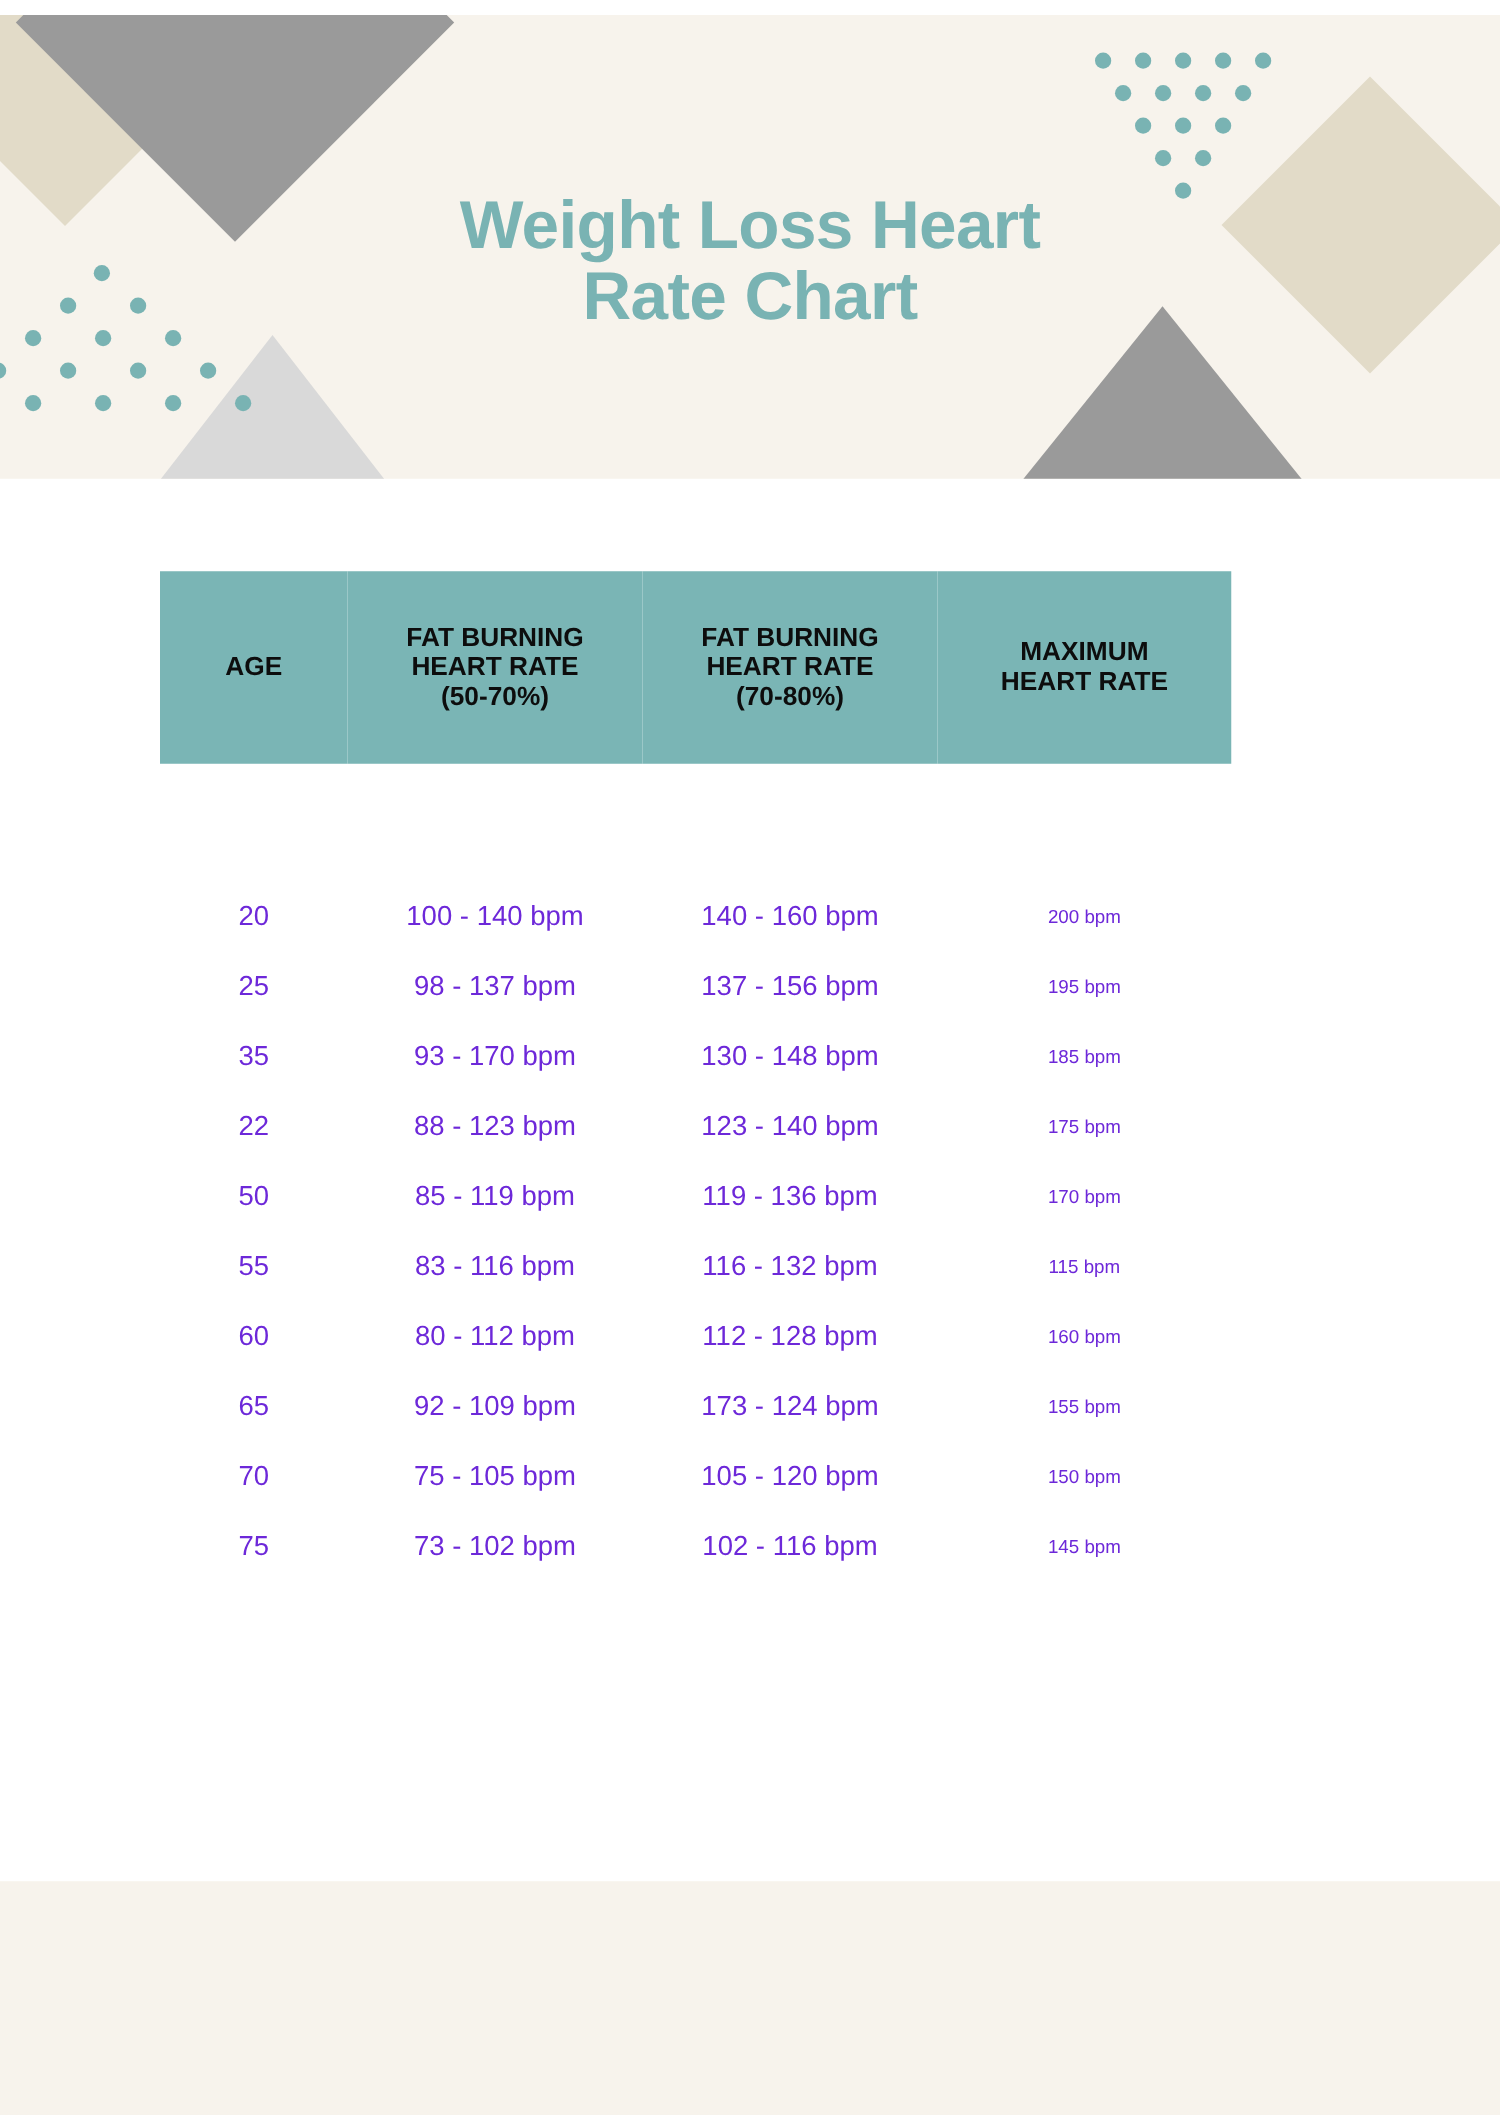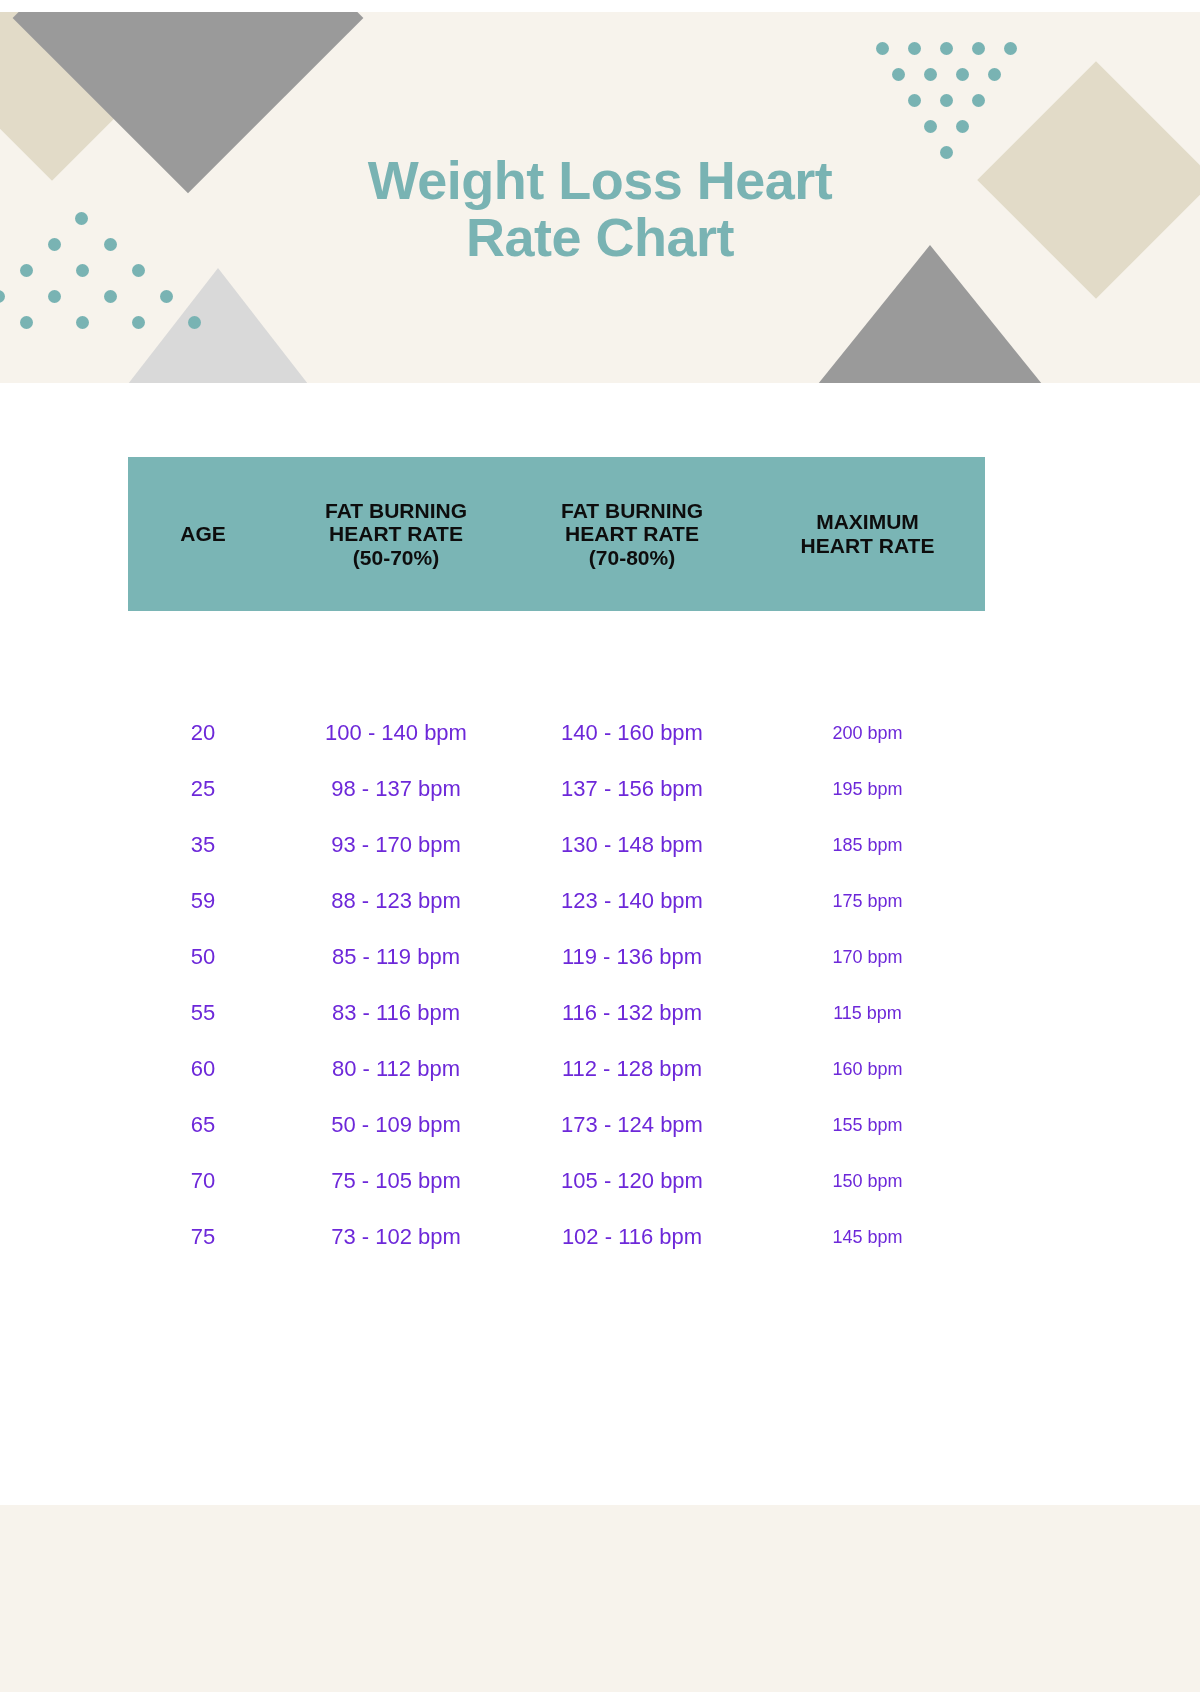--- a/index.html
+++ b/index.html
@@ -115,21 +115,21 @@
     font-size:22px;
     color:#6d28d9;
     text-align:center;
     vertical-align:middle;
     font-family:"Liberation Sans Narrow","Liberation Sans", sans-serif;
     font-stretch:condensed;
   }
   tbody td.cell-max {
     font-family:"Liberation Sans", sans-serif;
     font-stretch:normal;
-    font-size:18px;
+    font-size:15px;
   }
   tbody tr:first-child td { padding-top:0; }
   #spacer-row { height:94px; }
 
   
   #footer-band {
     position:absolute; left:0; top:1505px;
     width:1200px; height:187px;
     background:#f7f3ec;
   }
@@ -229,21 +229,21 @@
             <td class="cell-fb70">137 - 156 bpm</td>
             <td class="cell-max">195 bpm</td>
           </tr>
           <tr>
             <td class="cell-age">35</td>
             <td class="cell-fb50">93 - 170 bpm</td>
             <td class="cell-fb70">130 - 148 bpm</td>
             <td class="cell-max">185 bpm</td>
           </tr>
           <tr>
-            <td class="cell-age">59</td>
+            <td class="cell-age">22</td>
             <td class="cell-fb50">88 - 123 bpm</td>
             <td class="cell-fb70">123 - 140 bpm</td>
             <td class="cell-max">175 bpm</td>
           </tr>
           <tr>
             <td class="cell-age">50</td>
             <td class="cell-fb50">85 - 119 bpm</td>
             <td class="cell-fb70">119 - 136 bpm</td>
             <td class="cell-max">170 bpm</td>
           </tr>
@@ -254,21 +254,21 @@
             <td class="cell-max">115 bpm</td>
           </tr>
           <tr>
             <td class="cell-age">60</td>
             <td class="cell-fb50">80 - 112 bpm</td>
             <td class="cell-fb70">112 - 128 bpm</td>
             <td class="cell-max">160 bpm</td>
           </tr>
           <tr>
             <td class="cell-age">65</td>
-            <td class="cell-fb50">50 - 109 bpm</td>
+            <td class="cell-fb50">92 - 109 bpm</td>
             <td class="cell-fb70">173 - 124 bpm</td>
             <td class="cell-max">155 bpm</td>
           </tr>
           <tr>
             <td class="cell-age">70</td>
             <td class="cell-fb50">75 - 105 bpm</td>
             <td class="cell-fb70">105 - 120 bpm</td>
             <td class="cell-max">150 bpm</td>
           </tr>
           <tr>

